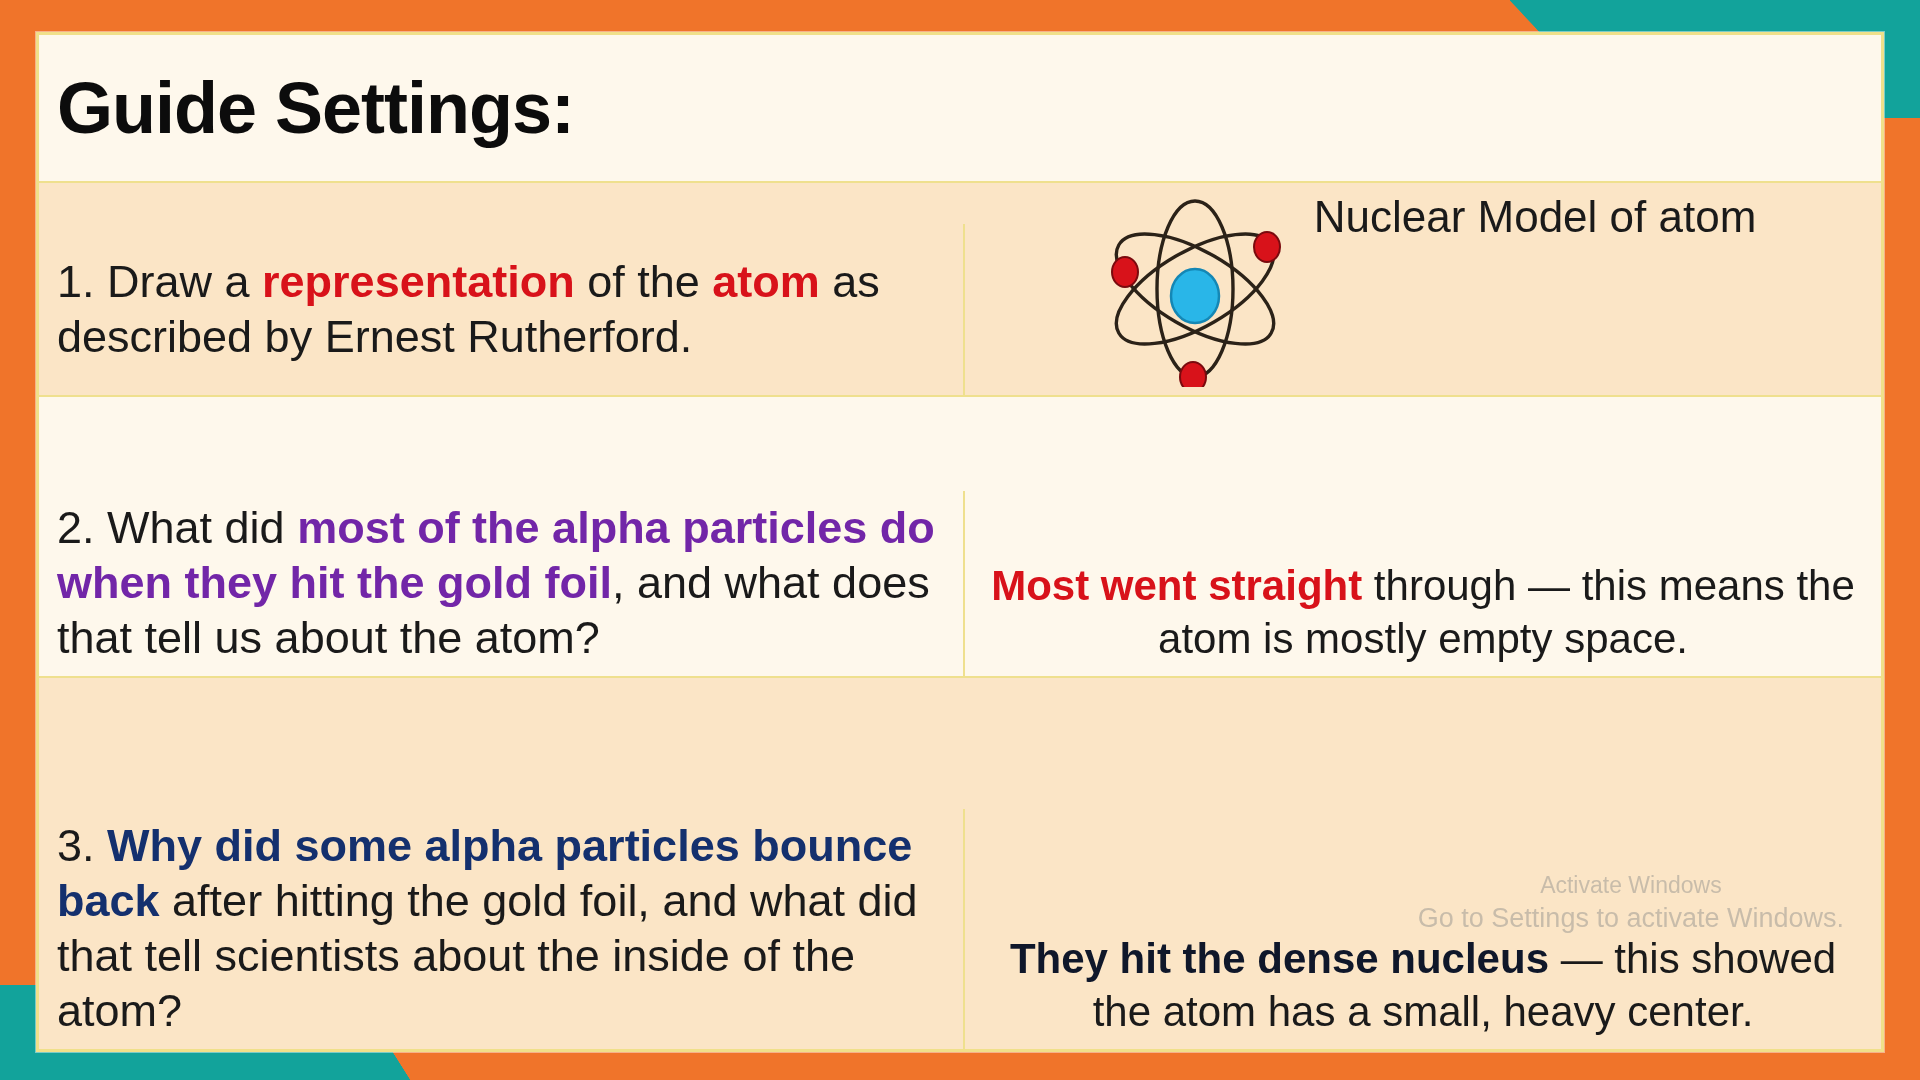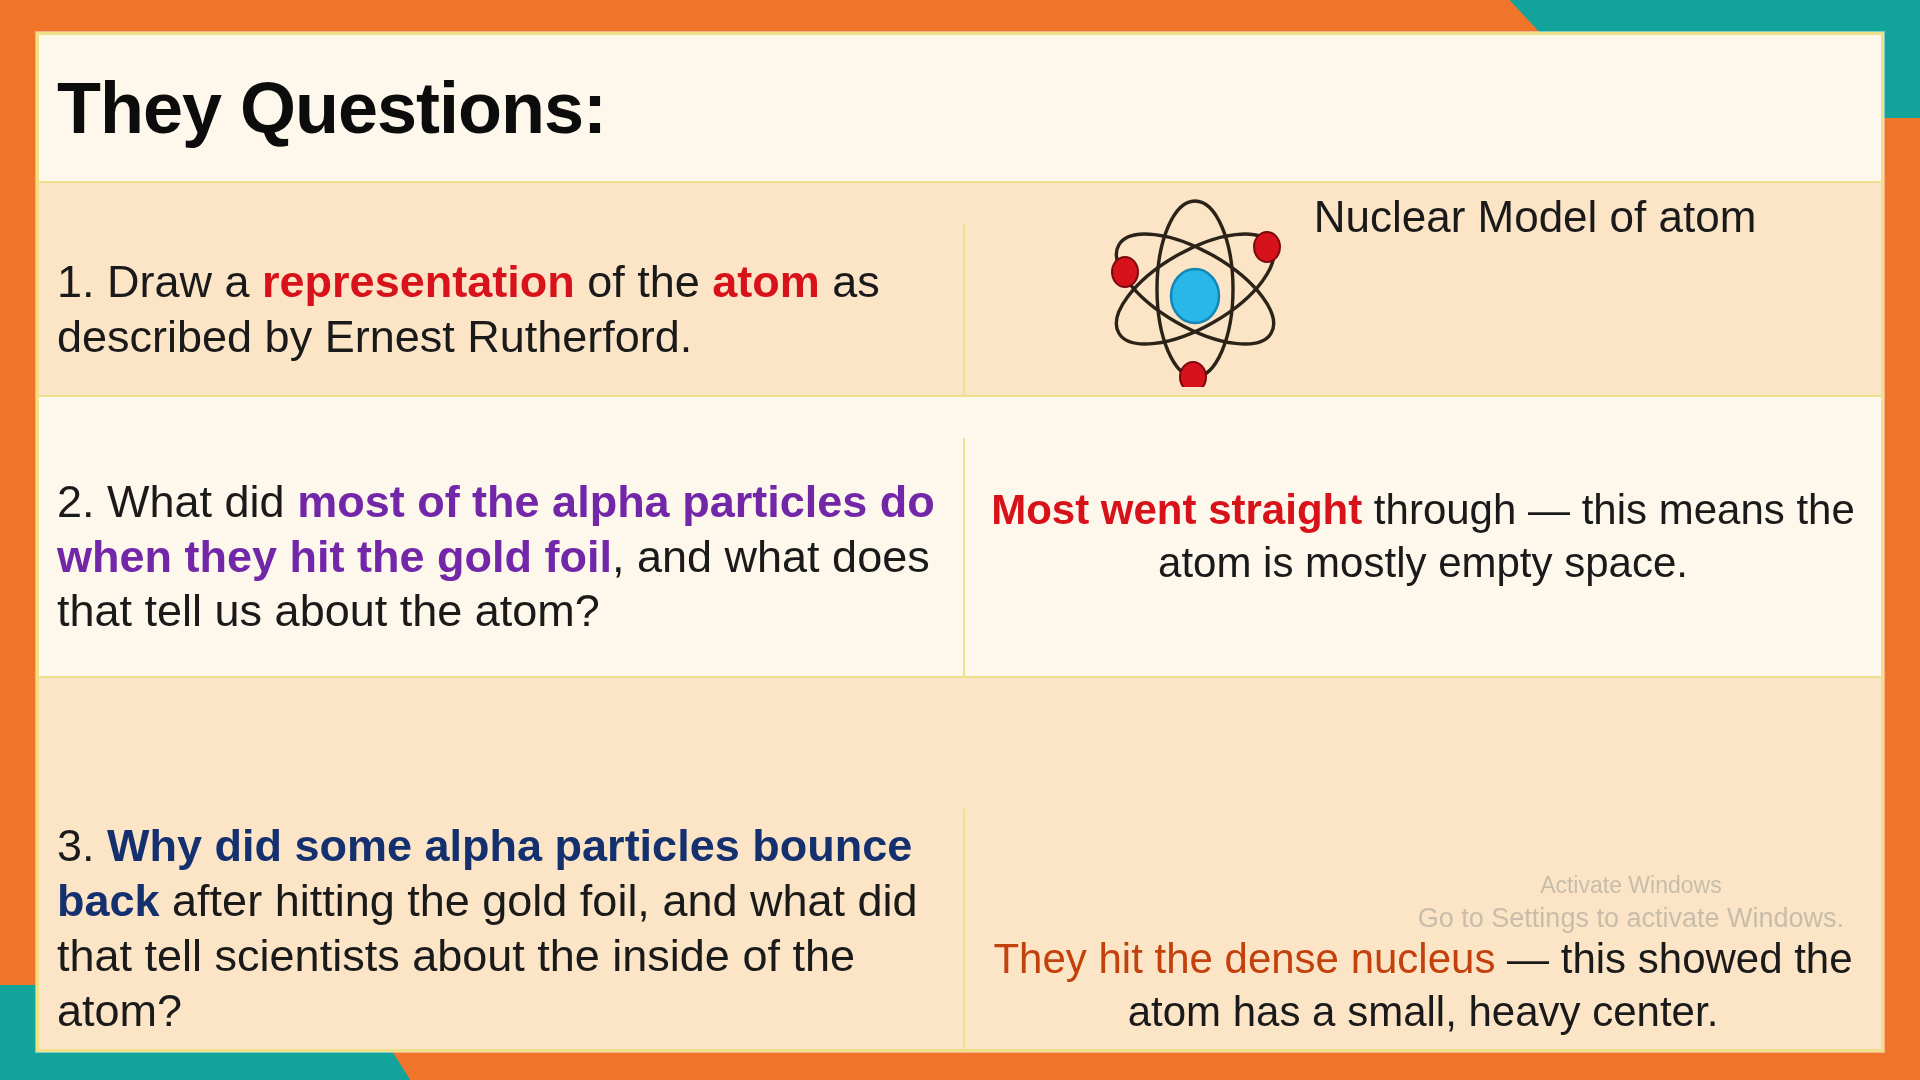--- a/index.html
+++ b/index.html
@@ -128,21 +128,21 @@
     display: flex;
     flex-direction: column;
   }
   .qrow {
     display: flex;
     border-bottom: 2px solid #EFE08E;
     min-height: 0;
   }
   .qrow:last-child { border-bottom: none; }
   .qrow.shade-a { background: #FBE5C6; }
-  .qrow.shade-b { background: #FEF8EC; }
+  .qrow.shade-b { background: #FEF8EC; align-items: flex-end; }
 
   .qcell {
     flex: 0 0 926px;
     width: 926px;
     padding: 10px 20px 10px 18px;
     border-right: 2px solid #EFE08E;
     display: flex;
     align-items: center;
     margin-top: 41px;
   }
@@ -163,21 +163,21 @@
     font-size: 42px;
     line-height: 1.26;
     color: #1A1A1A;
     text-align: center;
     width: 100%;
   }
 
   b.em-red    { color: #D8121A; font-weight: bold; }
   b.em-purple { color: #7226A8; font-weight: bold; }
   b.em-navy   { color: #14306E; font-weight: bold; }
-  b.em-green  { color: #c2410c; font-weight: normal; }
+  b.em-green  { color: #0f172a; font-weight: bold; }
 
   
   .atom-row {
     display: flex;
     align-items: flex-start;
     justify-content: center;
     gap: 14px;
     width: 100%;
   }
   .atom-label {
@@ -217,21 +217,21 @@
   <div class="teal-right-edge"></div>
   <div class="orange-right-edge"></div>
   <div class="teal-tr"></div>
   <div class="teal-tr-diag"></div>
   <div class="teal-bl"></div>
   <div class="teal-bl-diag"></div>
 
   <div id="card">
 
     <div class="title-band">
-      <div class="title-text">They Questions:</div>
+      <div class="title-text">Guide Settings:</div>
     </div>
 
     <div class="qtable">
 
       <div class="qrow shade-a" style="flex:0 0 214px;">
         <div class="qcell">
           <div class="qtext">1. Draw a <b class="em-red">representation</b> of the <b class="em-red">atom</b> as described by Ernest Rutherford.</div>
         </div>
         <div class="acell">
           <div class="atom-row">

